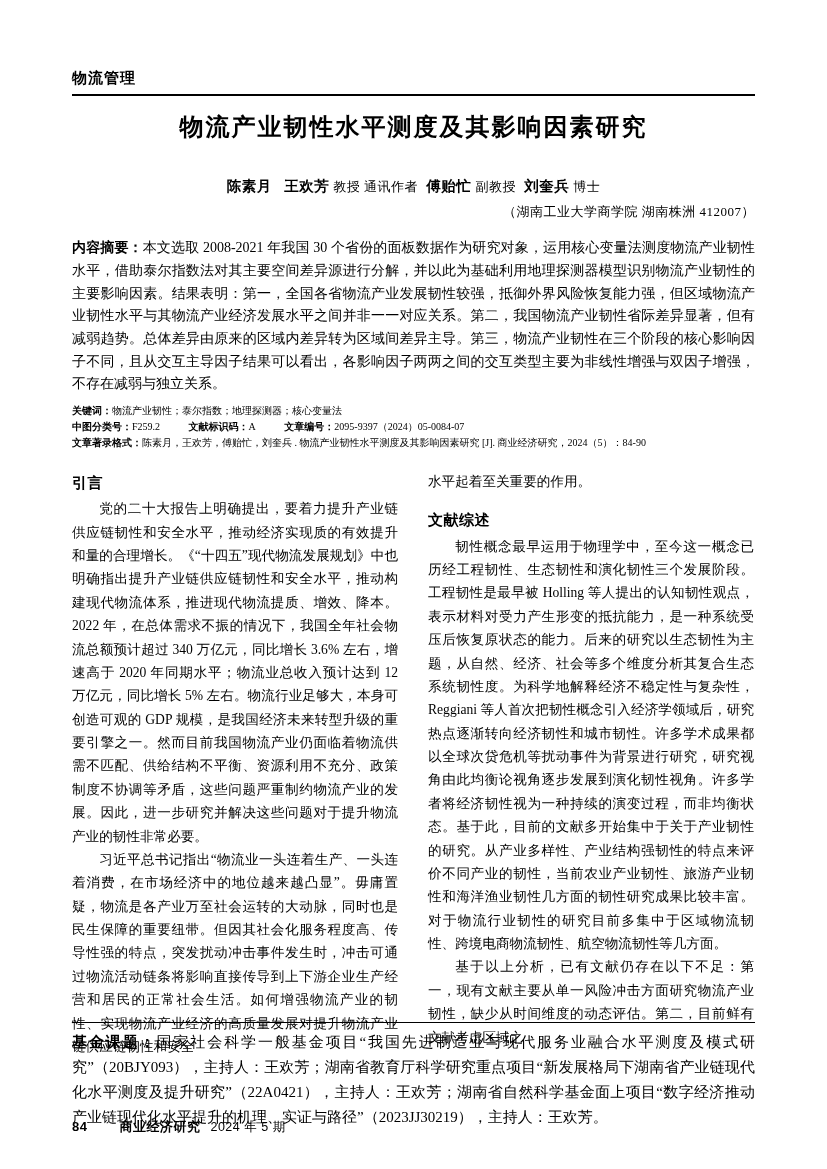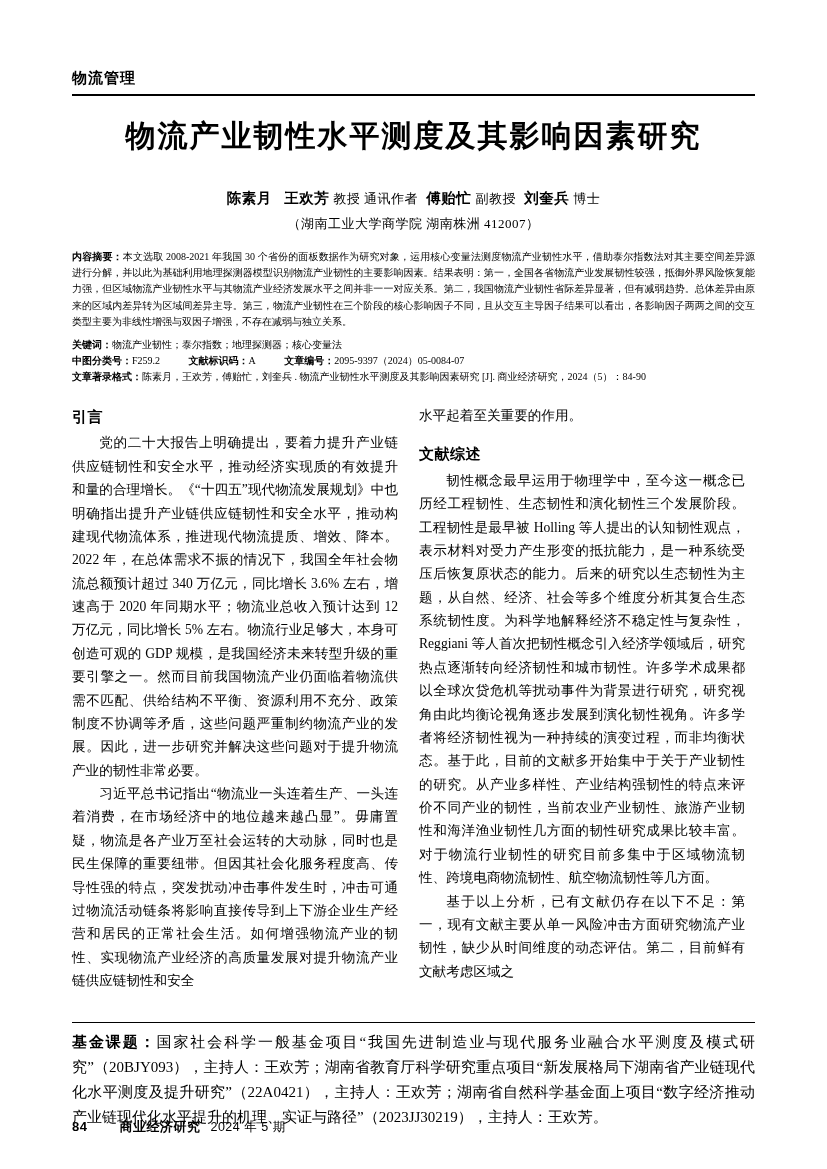--- a/index.html
+++ b/index.html
@@ -42,45 +42,45 @@
     border-bottom: 2px solid #000;
     width: 100%;
     height: 0;
   }
 
   
   .title {
     text-align: center;
     font-family: "Liberation Serif", "DejaVu Serif", serif;
     font-weight: bold;
-    font-size: 30px;
+    font-size: 24px;
     letter-spacing: 2px;
     line-height: 1.3;
   }
 
   
   .authors {
     margin-top: 34px;
     text-align: center;
     font-size: 14.5px;
     letter-spacing: 0.5px;
   }
   .authors .nm { font-weight: bold; }
   .authors .rl { font-weight: normal; font-size: 13px; }
   .affil {
     margin-top: 7px;
-    text-align: center;
+    text-align: right;
     font-size: 13px;
     letter-spacing: 0.5px;
   }
 
   
   .abs-block {
     margin-top: 16px;
-    font-size: 10px;
+    font-size: 14px;
     line-height: 1.62;
     text-align: justify;
     text-justify: inter-ideograph;
   }
   .abs-block p { margin: 0; }
   .lbl { font-weight: bold; }
   .abs-body { text-indent: 0; }
 
   .meta {
     margin-top: 7px;
@@ -91,21 +91,21 @@
   .meta .gap { display: inline-block; width: 26px; }
   .meta-cite {
     text-align: justify;
     text-justify: inter-ideograph;
   }
 
   
   .cols {
     margin-top: 18px;
     display: flex;
-    gap: 21px;
+    gap: 30px;
   }
   .col {
     width: 326px;
     font-size: 13.6px;
     line-height: 1.72;
     text-align: justify;
     text-justify: inter-ideograph;
   }
   .sec-h {
     font-family: "Liberation Sans", "DejaVu Sans", sans-serif;

